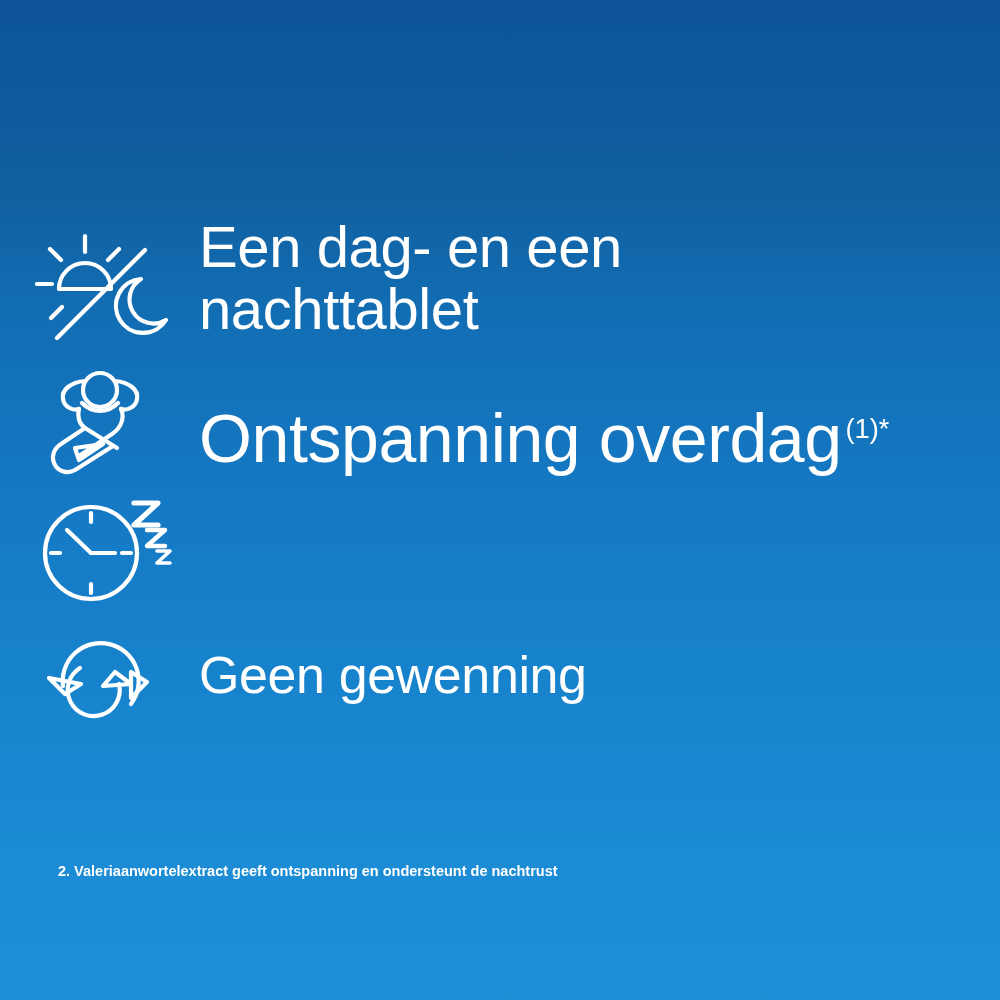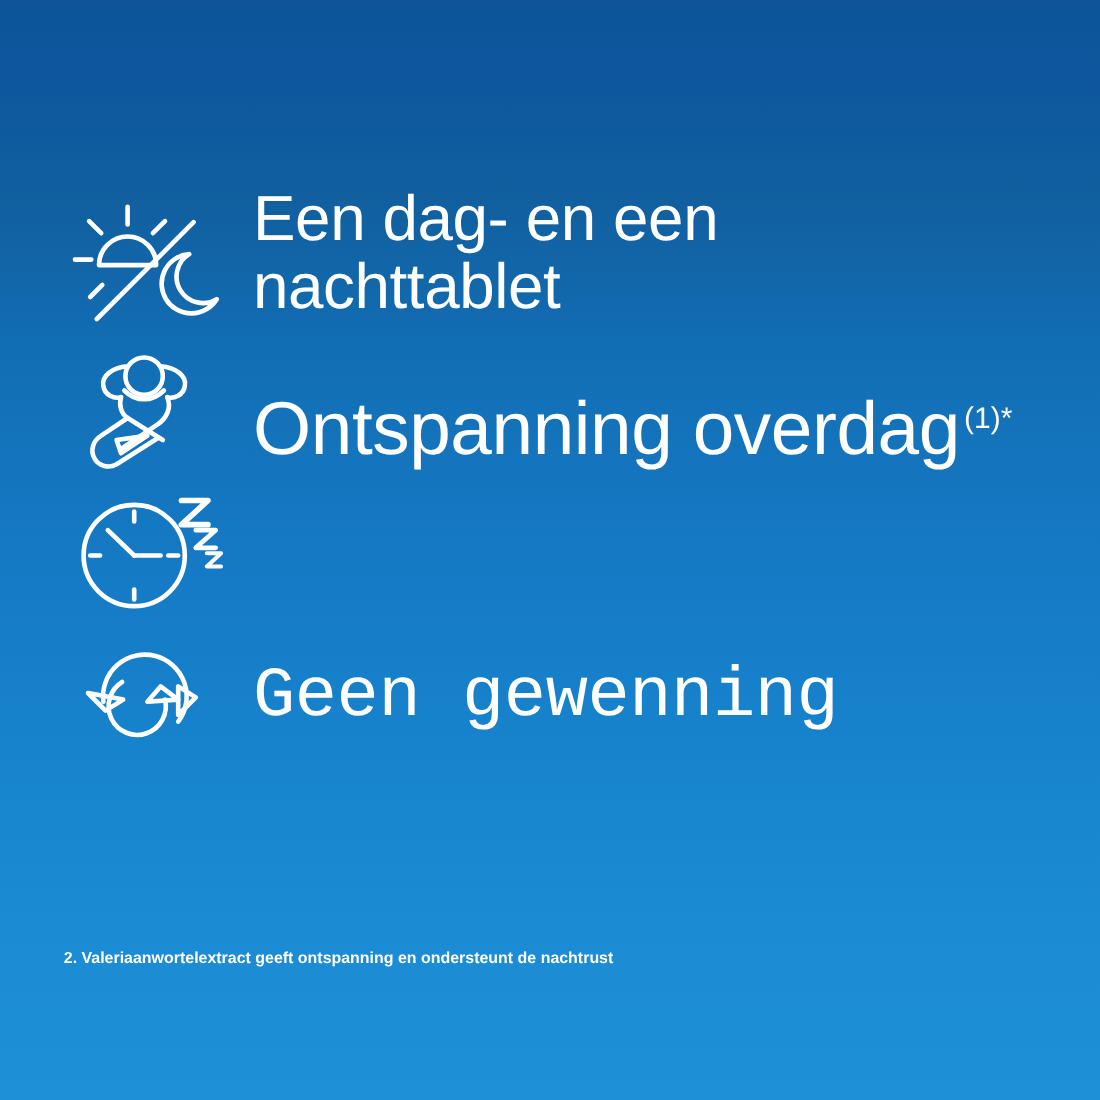--- a/index.html
+++ b/index.html
@@ -30,23 +30,24 @@
 
   
   #feature-list {
     position: absolute;
     left: 0;
     top: 0;
     width: 1000px;
   }
   .feature-row {
     position: absolute;
-    left: 66px;
+    left: 35px;
     display: flex;
     align-items: flex-start;
+    margin-top: 48px;
   }
   .feature-icon {
     flex: 0 0 auto;
     width: 150px;
     display: flex;
     align-items: flex-start;
     justify-content: flex-start;
   }
   .feature-icon svg {
     display: block;
@@ -68,21 +69,21 @@
   #feature-row-1 { top: 316px; }
   #feature-row-1 .feature-icon { padding-top: 2px; }
   #feature-row-1 .feature-text { font-size: 68px; margin-left: 14px; margin-top: 38px; }
 
   #feature-row-2 { top: 442px; }
   #feature-row-2 .feature-icon { padding-top: 4px; }
   #feature-row-2 .feature-text { font-size: 56px; margin-left: 14px; margin-top: 36px; }
 
   #feature-row-3 { top: 578px; }
   #feature-row-3 .feature-icon { padding-top: 2px; }
-  #feature-row-3 .feature-text { font-size: 64px; margin-left: 14px; margin-top: 22px; font-family: Liberation Mono, monospace; }
+  #feature-row-3 .feature-text { font-size: 52px; margin-left: 14px; margin-top: 22px; }
 
   .sup {
     font-size: 0.40em;
     vertical-align: super;
     line-height: 0;
     letter-spacing: 0px;
   }
   .sup.spaced { margin-left: 0.14em; }
 
   

